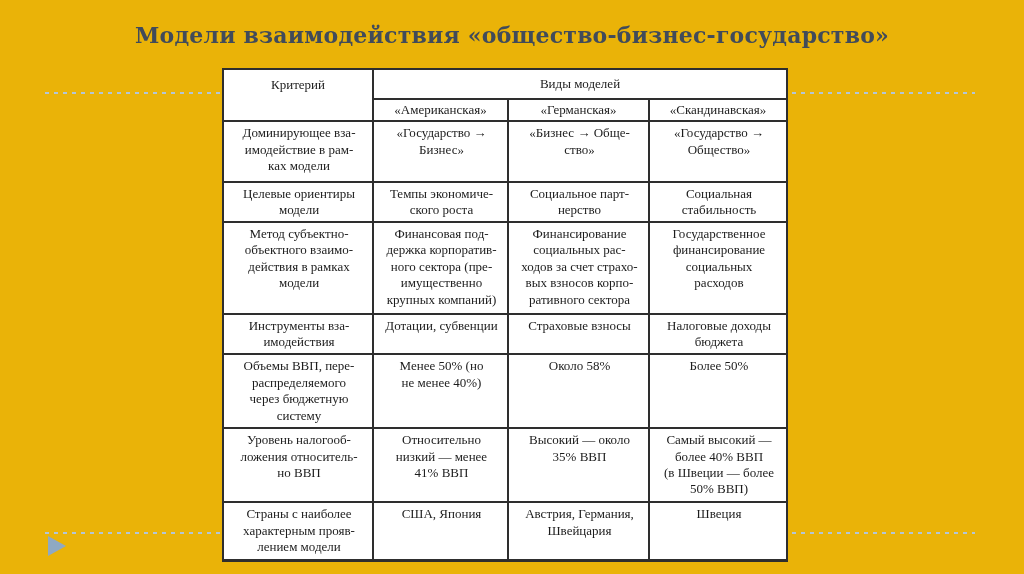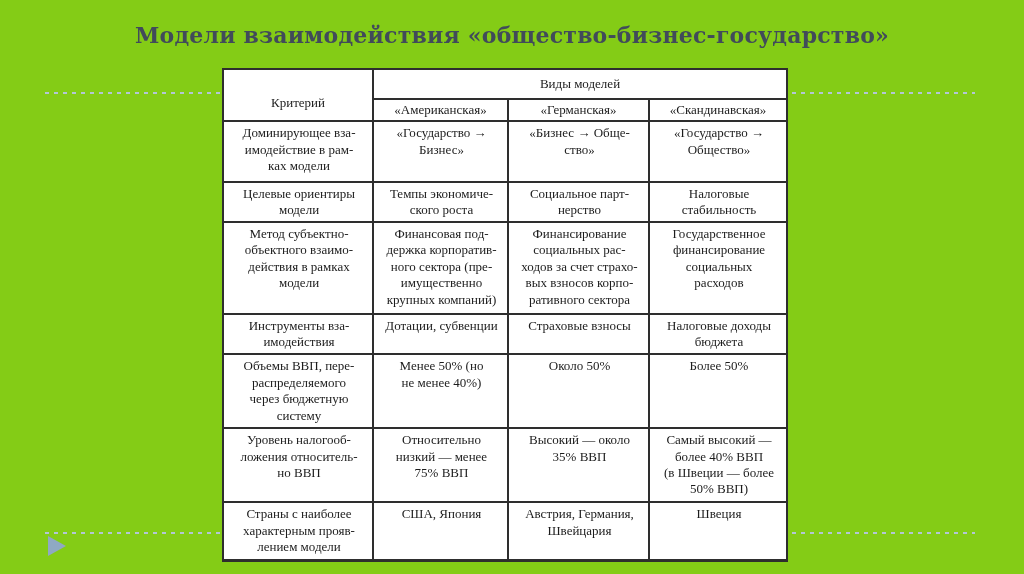--- a/index.html
+++ b/index.html
@@ -1,20 +1,20 @@
 <!DOCTYPE html>
 <html><head>
 <meta charset="utf-8">
 <style>
   html, body { margin: 0; padding: 0; background: #ffffff; }
   .slide {
     position: relative;
     width: 1024px;
     height: 574px;
-    background: #84cc16;
+    background: #eab308;
     overflow: hidden;
     font-family: "Liberation Serif", serif;
   }
   .title {
     position: absolute;
     top: 22px;
     left: 0;
     width: 100%;
     margin: 0;
     text-align: center;
@@ -63,21 +63,21 @@
     overflow: hidden;
   }
   table.models th {
     font-weight: normal;
     text-align: center;
     vertical-align: middle;
     padding: 2px 4px;
   }
   table.models th.crit-h {
     vertical-align: top;
-    padding-top: 25px;
+    padding-top: 7px;
     font-family: Liberation Serif, serif;
   }
   table.models td {
     text-align: center;
     vertical-align: top;
     padding: 3px 5px 2px 7px;
   }
   table.models tr.hr1 { height: 30px; }
   table.models tr.hr2 { height: 22px; }
   table.models tr.r1 { height: 59px; }
@@ -130,21 +130,21 @@
         <td>«Государство →
 Общество»</td>
       </tr>
       <tr class="r2">
         <td>Целевые ориентиры
 модели</td>
         <td>Темпы экономиче-
 ского роста</td>
         <td>Социальное парт-
 нерство</td>
-        <td>Налоговые
+        <td>Социальная
 стабильность</td>
       </tr>
       <tr class="r3">
         <td>Метод субъектно-
 объектного взаимо-
 действия в рамках
 модели</td>
         <td>Финансовая под-
 держка корпоратив-
 ного сектора (пре-
@@ -168,30 +168,30 @@
         <td>Налоговые доходы
 бюджета</td>
       </tr>
       <tr class="r5">
         <td>Объемы ВВП, пере-
 распределяемого
 через бюджетную
 систему</td>
         <td>Менее 50% (но
 не менее 40%)</td>
-        <td>Около 50%</td>
+        <td>Около 58%</td>
         <td>Более 50%</td>
       </tr>
       <tr class="r6">
         <td>Уровень налогооб-
 ложения относитель-
 но ВВП</td>
         <td>Относительно
 низкий — менее
-75% ВВП</td>
+41% ВВП</td>
         <td>Высокий — около
 35% ВВП</td>
         <td>Самый высокий —
 более 40% ВВП
 (в Швеции — более
 50% ВВП)</td>
       </tr>
       <tr class="r7">
         <td>Страны с наиболее
 характерным прояв-

